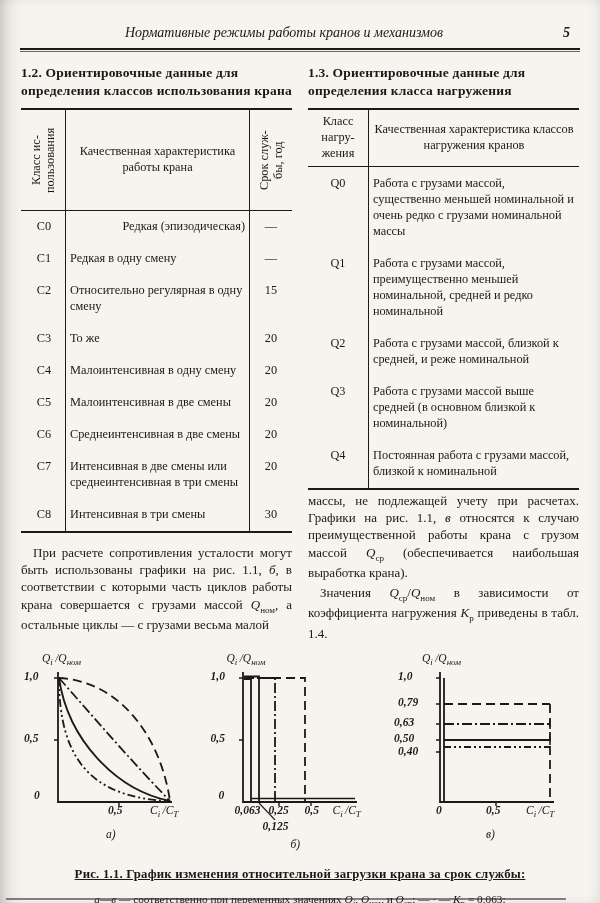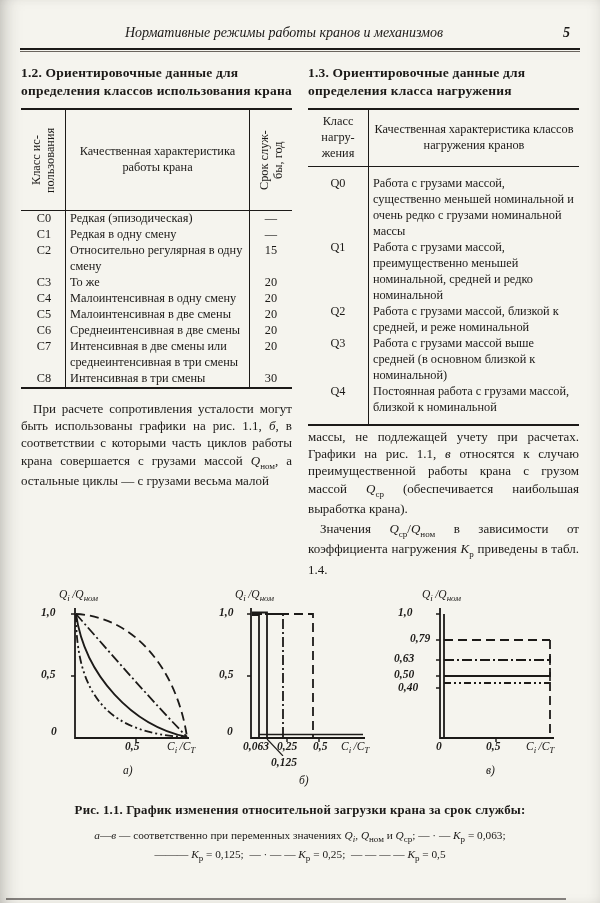--- a/index.html
+++ b/index.html
@@ -22,49 +22,49 @@
 
   
   .cols{display:flex;gap:16px;padding:12px 21px 0;}
   .col{width:50%;box-sizing:border-box;}
   .sec-heading{font-weight:bold;font-size:13.5px;line-height:1.3;margin:0 0 9px;letter-spacing:.2px;}
 
   
   table.dt{width:100%;border-collapse:collapse;border-top:2.5px solid #1c1a18;border-bottom:2.5px solid #1c1a18;
     font-size:12.3px;line-height:1.3;}
   table.dt thead td{border-bottom:1.8px solid #1c1a18;text-align:center;vertical-align:middle;padding:4px 2px;}
-  table.dt td{padding:0 4px;vertical-align:top;}
+  table.dt td{padding:8px 4px;vertical-align:top;}
   td.sep-l{border-left:1.1px solid #1c1a18;}
   td.sep-r{border-right:1.1px solid #1c1a18;}
   .vert{writing-mode:vertical-rl;transform:rotate(180deg);white-space:nowrap;
     margin:0 auto;font-size:12.3px;line-height:1.15;height:92px;}
   table.dt .cc{text-align:center;width:34px;padding-left:6px;}
   table.dt .vv{text-align:center;width:34px;}
   table.dt .qc{text-align:center;width:52px;}
   .hdr-h{height:92px;}
-  .rowpad td{padding-top:2px;padding-bottom:1px;}
+  .rowpad td{padding-top:2px;padding-bottom:1px;text-align:right;}
 
   
   .para{font-size:13px;line-height:1.33;text-align:justify;margin:11px 0 0;}
   .para.ind{text-indent:12px;}
   .para.nm{margin-top:2px;}
   i sub, sub{font-size:9px;}
 
   
-  .figure-row{display:flex;justify-content:flex-end;padding:10px 18px 0 22px;height:206px;}
+  .figure-row{display:flex;justify-content:space-between;padding:10px 18px 0 22px;height:206px;}
   .chart{position:relative;height:206px;}
   .chart .lab{position:absolute;font-size:11.5px;font-style:italic;white-space:nowrap;}
   .chart .lab.num{font-style:italic;font-weight:bold;}
   .chart .ylab{font-size:11.5px;}
   .chart svg{position:absolute;}
   .sub-lab{font-size:12px;font-style:italic;}
 
   
   .fig-caption{margin:9px 24px 0;text-align:center;}
-  .cap1{font-size:12.8px;font-weight:bold;letter-spacing:.2px;}
+  .cap1{font-size:12.8px;font-weight:bold;letter-spacing:.2px;text-decoration:underline;}
   .cap2{font-size:11.3px;margin-top:9px;line-height:1.45;}
 </style>
 </head>
 <body>
 
 <div class="page">
 
   <div class="running">
     <div class="rtitle">Нормативные режимы работы кранов и механизмов</div>
     <div class="rpage">5</div>
@@ -243,21 +243,21 @@
           <path d="M18 36 H124" stroke-dasharray="9 5"></path>
           <path d="M124 36 V134" stroke-dasharray="9 5"></path>
           <path d="M18 56 H124" stroke-dasharray="10 3 2 3"></path>
           <path d="M124 52 V61" stroke-width="1.6"></path>
           <path d="M18 72 H124"></path>
           <path d="M124 68 V77" stroke-width="1.6"></path>
           <path d="M18 79 H124" stroke-dasharray="7 3 2 3 2 3"></path>
         </g>
       </svg>
       <div class="lab num" style="left:4px;top:18px">1,0</div>
-      <div class="lab num" style="left:16px;top:44px">0,79</div>
+      <div class="lab num" style="left:4px;top:44px">0,79</div>
       <div class="lab num" style="left:0;top:64px">0,63</div>
       <div class="lab num" style="left:0;top:80px">0,50</div>
       <div class="lab num" style="left:4px;top:93px">0,40</div>
       <div class="lab num" style="left:42px;top:152px">0</div>
       <div class="lab num" style="left:92px;top:152px">0,5</div>
       <div class="lab" style="left:132px;top:152px"><i>C<sub>i</sub></i> /<i>C</i><sub>T</sub></div>
       <div class="lab sub-lab" style="left:92px;top:176px">в)</div>
     </div>
   </div>
 

